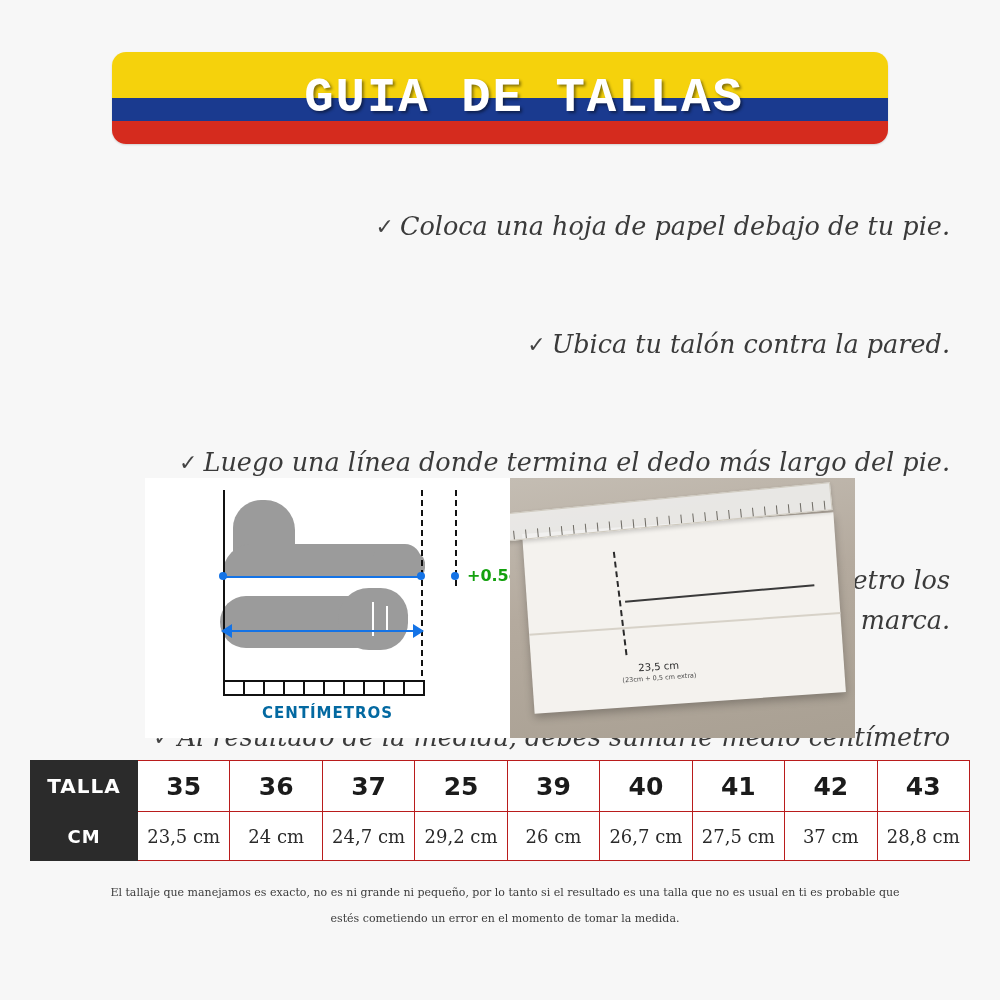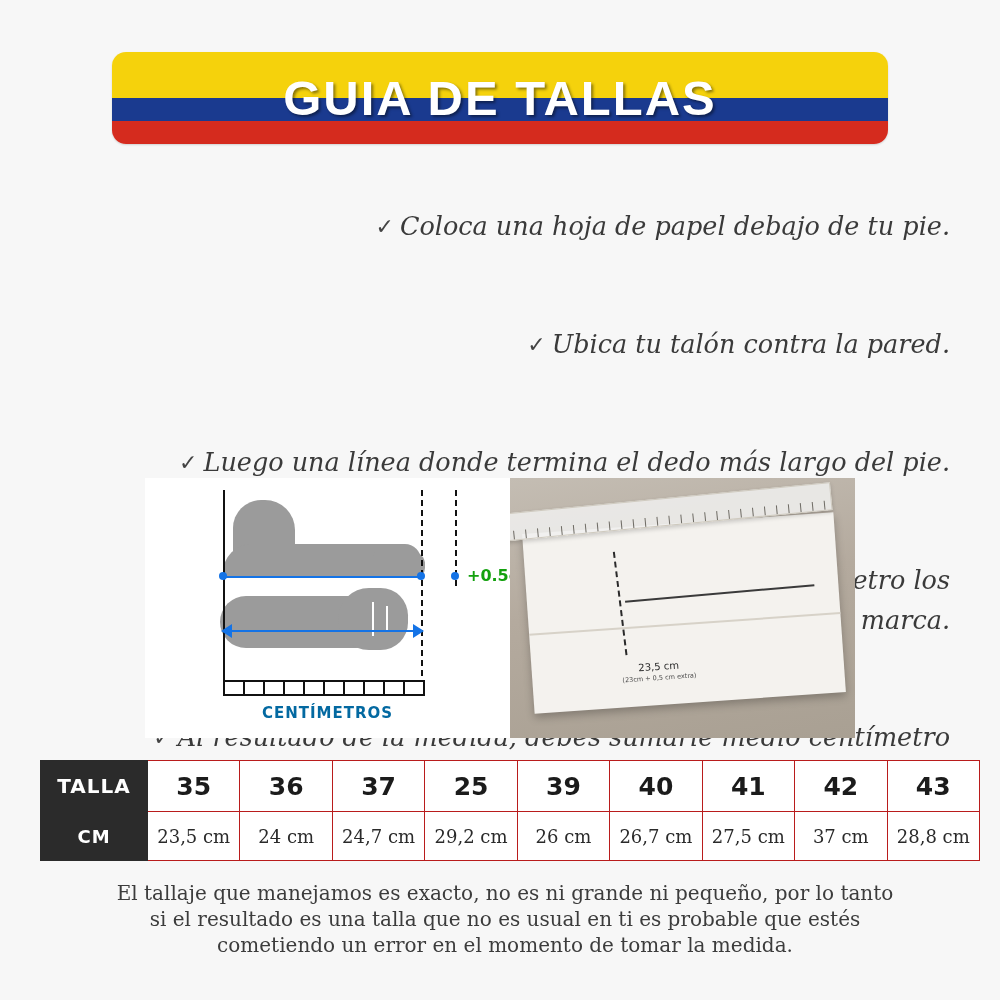--- a/index.html
+++ b/index.html
@@ -42,26 +42,27 @@
   .banner-title {
     position: absolute;
     left: 0;
     top: 0;
     width: 100%;
     height: 92px;
     display: flex;
     align-items: center;
     justify-content: center;
     color: #ffffff;
-    font-family: Liberation Sans, sans-serif;
+    font-family: Liberation Mono, monospace;
     font-weight: bold;
     font-size: 49px;
     letter-spacing: 2px;
     text-shadow: 2px 2px 3px rgba(0,0,0,0.45);
     white-space: nowrap;
+    padding-left: 24px;
   }
 
   
   .instructions {
     position: absolute;
     left: 70px;
     top: 168px;
     width: 880px;
   }
   .instr-line {
@@ -332,21 +333,20 @@
   .table-wrap {
     position: absolute;
     left: 30px;
     top: 760px;
     width: 940px;
   }
   table.sizes {
     width: 100%;
     border-collapse: collapse;
     table-layout: fixed;
-    margin-left: 10px;
   }
   table.sizes th.rowhead {
     width: 104px;
     background: #2b2b2b;
     color: #ffffff;
     font-family: "DejaVu Sans", sans-serif;
     font-weight: bold;
     font-size: 20px;
     letter-spacing: 1px;
     text-align: center;
@@ -377,21 +377,21 @@
   }
 
   
   .footnote {
     position: absolute;
     left: 110px;
     top: 880px;
     width: 790px;
     text-align: center;
     font-family: "DejaVu Serif", serif;
-    font-size: 20px;
+    font-size: 11px;
     line-height: 26px;
     color: #3c3c3c;
   }
 </style>
 </head>
 <body>
 
 <div class="page">
 
   <div class="banner">

